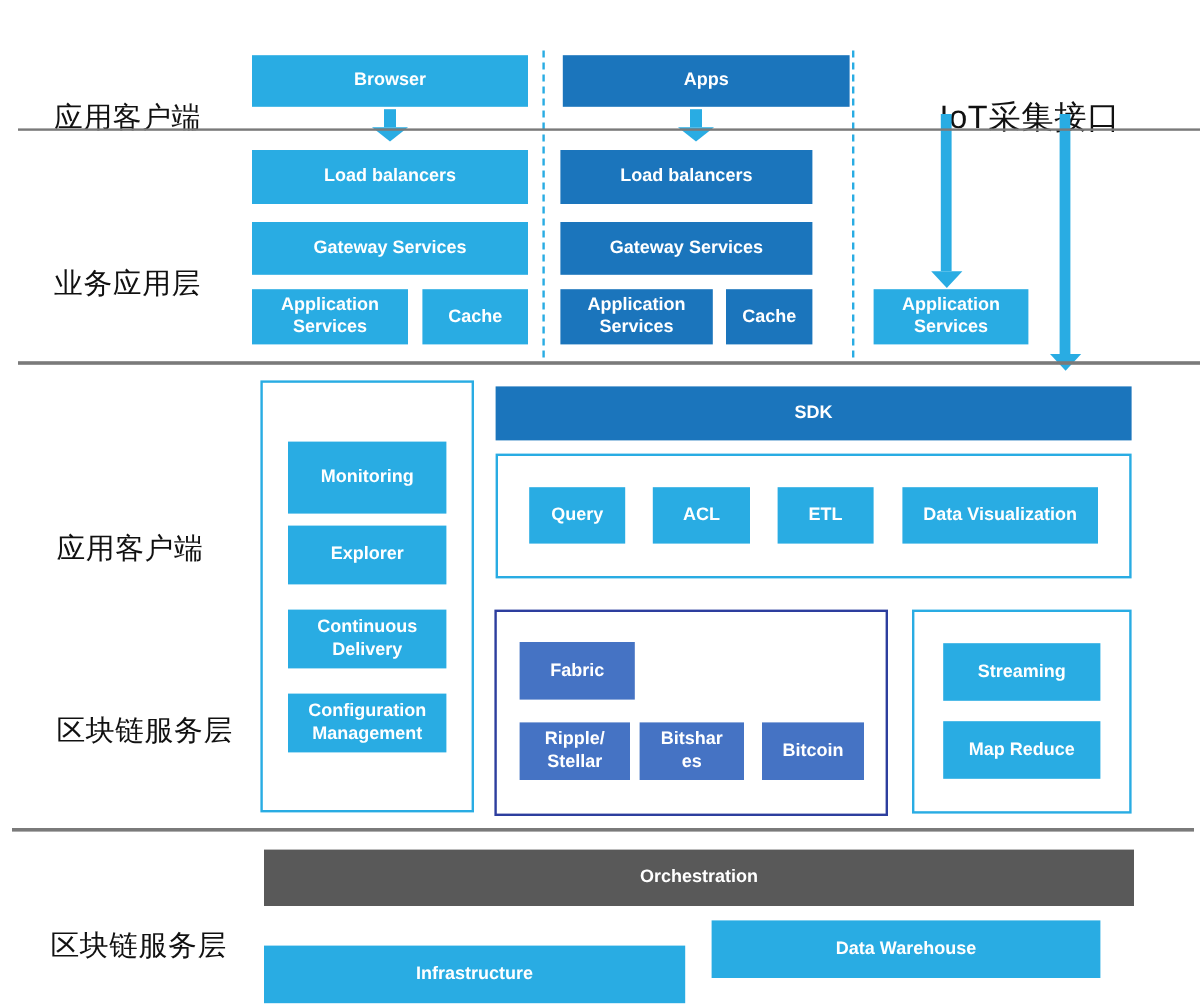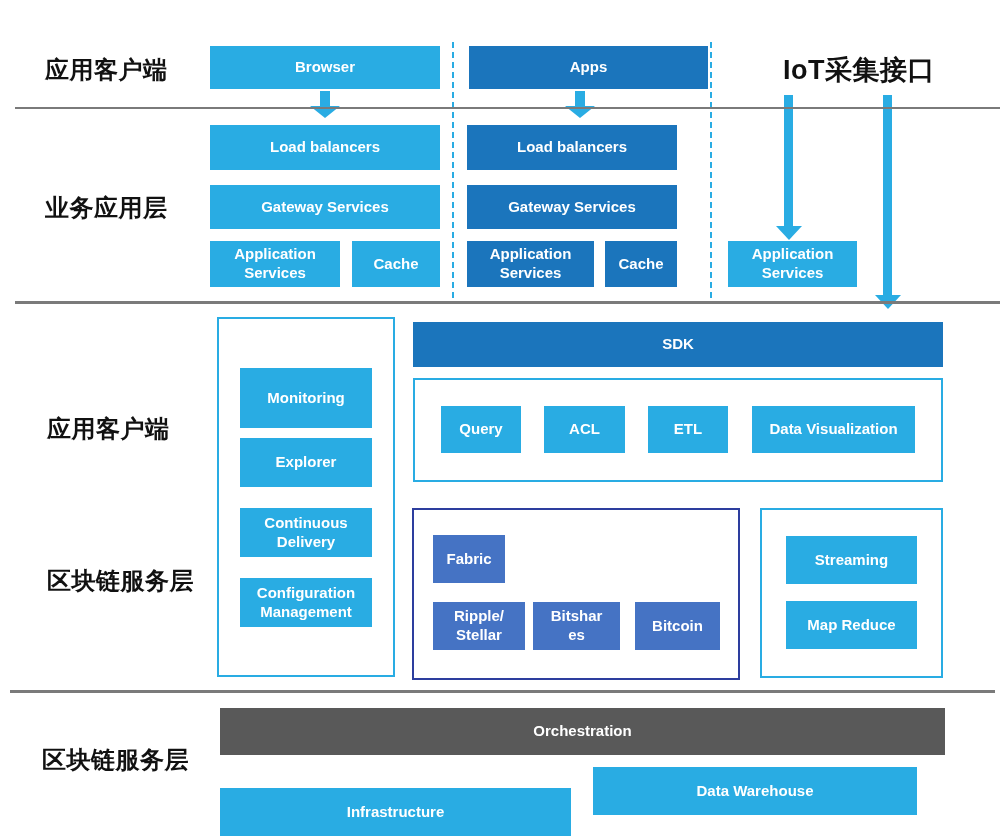--- a/index.html
+++ b/index.html
@@ -21,22 +21,22 @@
     color:#ffffff;font-weight:700;font-size:15px;line-height:1.25;text-align:center;
     white-space:pre-line;box-sizing:border-box;padding:2px 4px;
   }
   .lb{background:var(--light_blue);}
   .db{background:var(--dark_blue);}
   .rb{background:var(--royal_blue);}
   .gb{background:var(--gray_box);}
   .outline{position:absolute;box-sizing:border-box;background:#ffffff;border:2px solid var(--light_blue);}
   .outline.navy{border-color:var(--navy_border);}
   .zh{
-    position:absolute;color:var(--label_black);font-weight:700;font-size:24px;
-    white-space:nowrap;letter-spacing:0.5px;
+    position:absolute;color:var(--label_black);font-weight:400;font-size:24px;
+    white-space:nowrap;letter-spacing:0.5px;margin-top:28px;
   }
   .hline{position:absolute;background:var(--line_gray);}
   .vdash{position:absolute;width:0;border-left:2px dashed var(--light_blue);}
   .shaft{position:absolute;background:var(--light_blue);}
   .head{position:absolute;width:0;height:0;}
   .head.sm{border-left:15px solid transparent;border-right:15px solid transparent;border-top:12px solid var(--light_blue);}
   .head.lg{border-left:13px solid transparent;border-right:13px solid transparent;border-top:14px solid var(--light_blue);}
 </style>
 </head>
 <body>
@@ -91,21 +91,21 @@
 
   <div class="outline" style="left:413px;top:378px;width:530px;height:104px;"></div>
   <div class="box lb" style="left:441px;top:406px;width:80px;height:47px;">Query</div>
   <div class="box lb" style="left:544px;top:406px;width:81px;height:47px;">ACL</div>
   <div class="box lb" style="left:648px;top:406px;width:80px;height:47px;">ETL</div>
   <div class="box lb" style="left:752px;top:406px;width:163px;height:47px;">Data Visualization</div>
 
   <div class="zh" style="left:47px;top:565px;">区块链服务层</div>
 
   <div class="outline navy" style="left:412px;top:508px;width:328px;height:172px;"></div>
-  <div class="box rb" style="left:433px;top:535px;width:72px;height:48px;">Fabric</div>
+  <div class="box rb" style="left:433px;top:535px;width:96px;height:48px;">Fabric</div>
   <div class="box rb" style="left:433px;top:602px;width:92px;height:48px;">Ripple/
 Stellar</div>
   <div class="box rb" style="left:533px;top:602px;width:87px;height:48px;">Bitshar
 es</div>
   <div class="box rb" style="left:635px;top:602px;width:85px;height:48px;">Bitcoin</div>
 
   <div class="outline" style="left:760px;top:508px;width:183px;height:170px;"></div>
   <div class="box lb" style="left:786px;top:601px;width:131px;height:48px;">Map Reduce</div>
   <div class="box lb" style="left:786px;top:536px;width:131px;height:48px;">Streaming</div>
 

